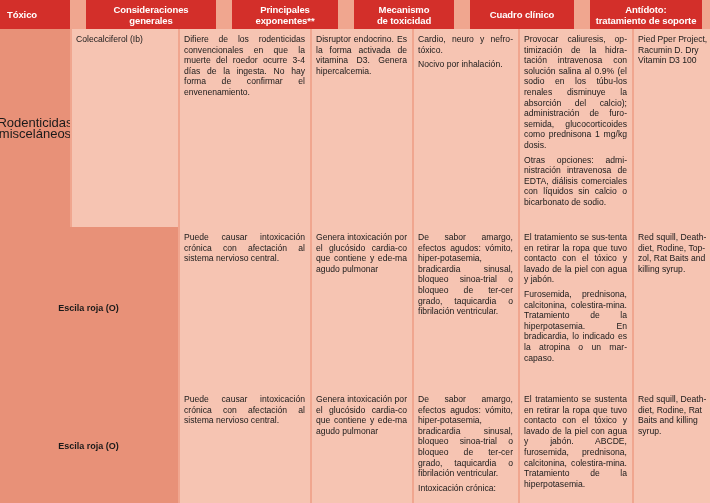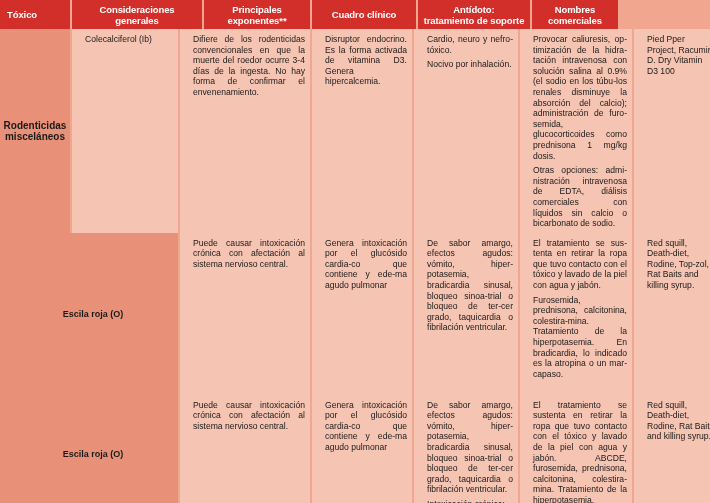--- a/index.html
+++ b/index.html
@@ -31,21 +31,21 @@
     background: #d32f2a;
     color: #ffffff;
     font-weight: bold;
     font-size: 9.5px;
     line-height: 11px;
     display: flex;
     align-items: center;
     justify-content: center;
     text-align: center;
     padding: 1px 3px;
-    margin-right: 2px;
+    margin-right: 16px;
     letter-spacing: -0.1px;
   }
   .th:last-child { margin-right: 0; }
   .th.left {
     justify-content: flex-start;
     text-align: left;
     padding-left: 7px;
   }
 
   
@@ -60,34 +60,34 @@
     align-items: stretch;
   }
   .row-1 { flex: 0 0 198px; }
   .row-2 { flex: 0 0 162px; }
   .row-3 { flex: 0 0 114px; }
 
   .cell {
     font-size: 8.6px;
     line-height: 10.6px;
     color: #1a1a1a;
-    padding: 5px 5px 4px 13px;
+    padding: 5px 5px 4px 4px;
     background: #f6c4b2;
     margin-right: 2px;
     overflow: hidden;
     text-align: justify;
     text-justify: inter-word;
     hyphens: manual;
   }
   .cell:last-child { margin-right: 0; }
 
   .cell.toxico {
     background: #e89178;
-    font-weight: bold;
-    font-size: 10px;
+    font-weight: normal;
+    font-size: 13px;
     line-height: 11px;
     display: flex;
     align-items: center;
     justify-content: center;
     text-align: center;
     padding: 4px 2px;
   }
   .cell.exponente {
     text-align: left;
   }
@@ -130,20 +130,26 @@
         <span>Consideraciones</span><br>
         <span>generales</span>
       </span>
     </div>
     <div class="th c-exponentes">
       <span>
         <span>Principales</span><br>
         <span>exponentes**</span>
       </span>
     </div>
+    <div class="th c-mecanismo">
+      <span>
+        <span>Mecanismo</span><br>
+        <span>de toxicidad</span>
+      </span>
+    </div>
     <div class="th c-cuadro">
       <span>Cuadro clínico</span>
     </div>
     <div class="th c-antidoto">
       <span>
         <span>Antídoto:</span><br>
         <span>tratamiento de soporte</span>
       </span>
     </div>
     <div class="th c-nombres">

